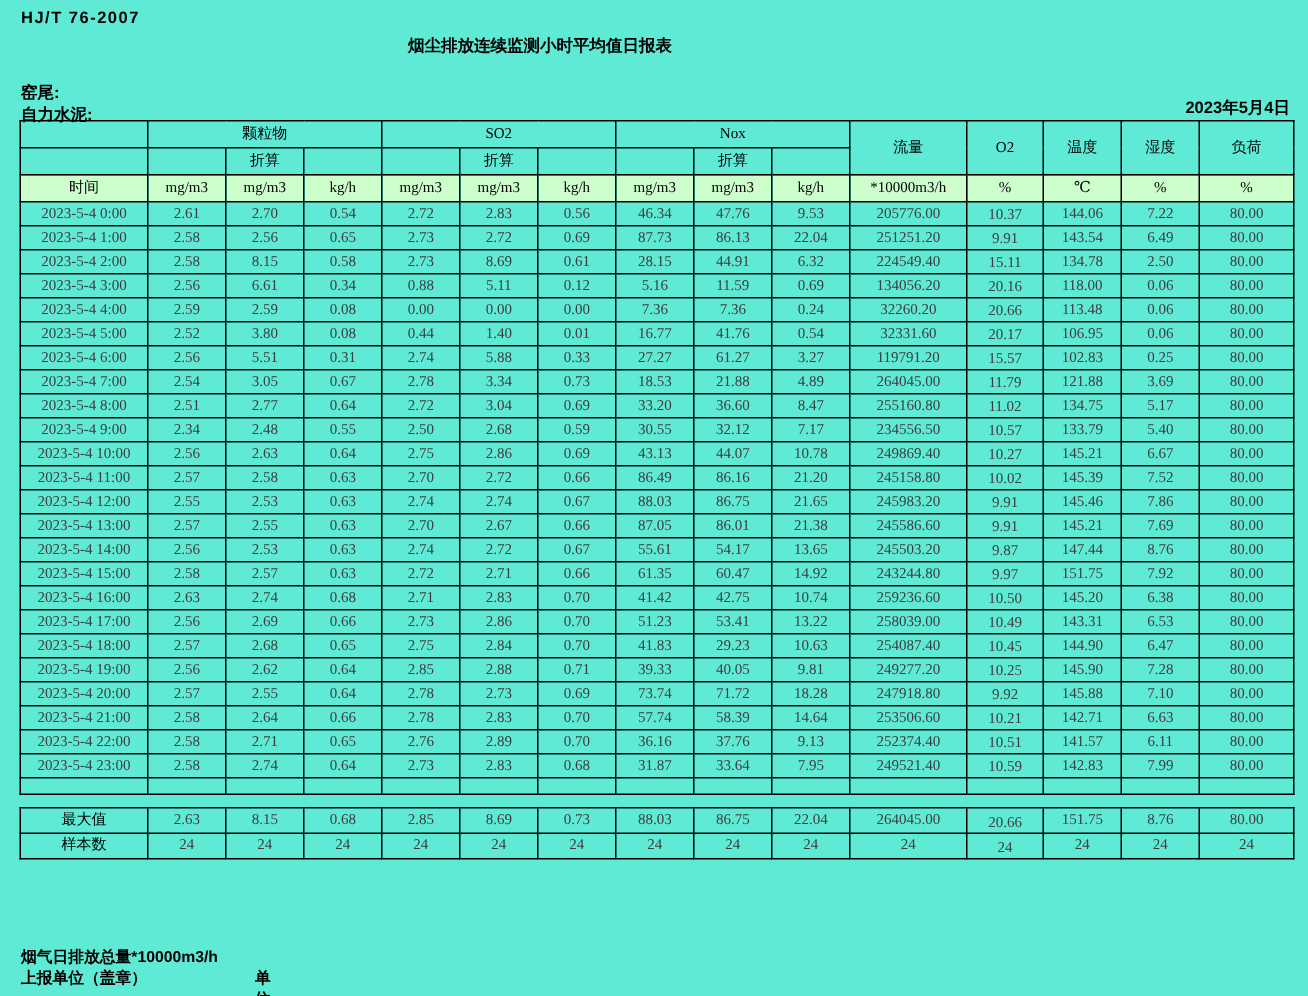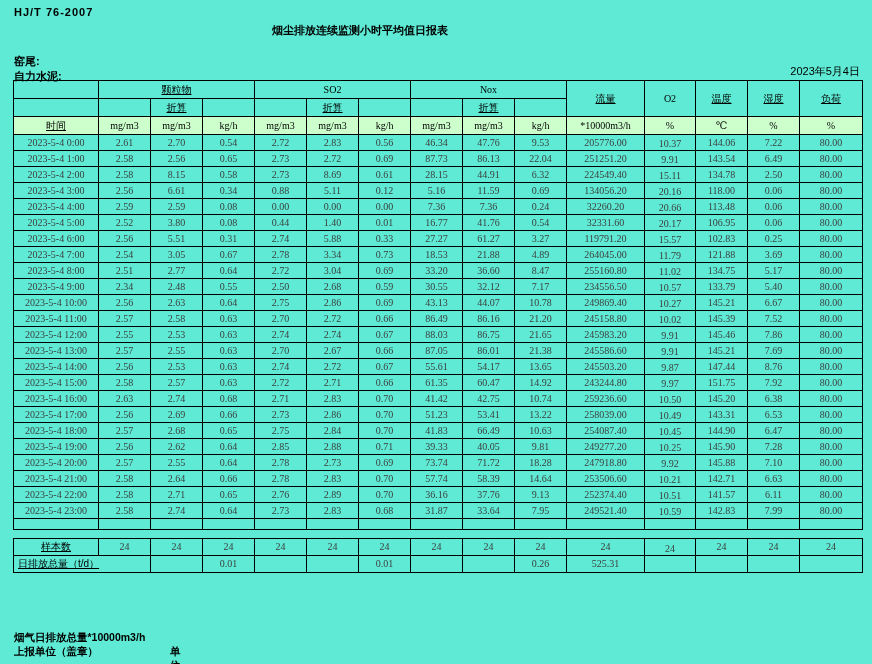--- a/index.html
+++ b/index.html
@@ -6,29 +6,29 @@
   .page{position:relative;width:872px;height:664px;background:#5eead4;overflow:hidden;
         font-family:"Liberation Serif","DejaVu Serif",serif;color:#000;}
   .doc-code{position:absolute;left:14px;top:6px;font-size:11px;font-weight:bold;
             font-family:"Liberation Sans",sans-serif;letter-spacing:1px;}
   .title{position:absolute;left:0;top:23px;width:720px;text-align:center;font-size:11px;
          font-weight:bold;font-family:"Liberation Sans",sans-serif;}
   .company{position:absolute;left:14px;top:40px;font-size:11px;font-weight:bold;
            font-family:"Liberation Sans",sans-serif;margin-top:29px;}
   .kiln{position:absolute;left:14px;top:54px;font-size:11px;font-weight:bold;
         font-family:"Liberation Sans",sans-serif;}
-  .date{position:absolute;right:12px;top:64px;font-size:11px;font-family:"Liberation Sans",sans-serif;}
+  .date{position:absolute;right:12px;top:64px;font-size:11px;font-family:"Liberation Sans",sans-serif;font-weight:bold;}
 
   table{border-collapse:collapse;table-layout:fixed;}
   .main{position:absolute;left:13px;top:80px;width:849px;}
   .sum{position:absolute;left:13px;top:538px;width:849px;}
   td{border:1px solid #000;font-size:10px;text-align:center;padding:0;margin:0;
      white-space:nowrap;overflow:hidden;color:#3d3d3d;vertical-align:middle;line-height:1;}
   thead td{color:#000;}
-  .cn{font-family:"Liberation Sans",sans-serif;color:#000;font-size:10px;text-decoration:underline;}
+  .cn{font-family:"Liberation Sans",sans-serif;color:#000;font-size:10px;}
   .main thead tr{height:18px;}
   .main tbody tr{height:16px;}
   .main tfoot tr{height:11px;}
   .sum tr{height:17px;}
   .green td{background:#ccffcc;}
   .o2{vertical-align:bottom;padding-bottom:1px;}
   .left{text-align:left;padding-left:4px;}
   .f1{position:absolute;left:14px;top:631px;font-size:10.5px;font-weight:bold;
       font-family:"Liberation Sans",sans-serif;}
   .f2{position:absolute;left:14px;top:645px;font-size:10.5px;font-weight:bold;
@@ -415,21 +415,21 @@
         </tr>
         <tr>
           <td>2023-5-4 18:00</td>
           <td>2.57</td>
           <td>2.68</td>
           <td>0.65</td>
           <td>2.75</td>
           <td>2.84</td>
           <td>0.70</td>
           <td>41.83</td>
-          <td>66.49</td>
+          <td>29.23</td>
           <td>10.63</td>
           <td>254087.40</td>
           <td class="o2">10.45</td>
           <td>144.90</td>
           <td>6.47</td>
           <td>80.00</td>
         </tr>
         <tr>
           <td>2023-5-4 19:00</td>
           <td>2.56</td>
@@ -550,51 +550,52 @@
         <col style="width:52px">
         <col style="width:52px">
       <col style="width:78px">
         <col style="width:51px">
         <col style="width:52px">
       <col style="width:52px">
         <col style="width:63px">
     </colgroup>
     <tbody>
         <tr>
+          <td class="cn">最大值</td>
+          <td>2.63</td>
+          <td>8.15</td>
+          <td>0.68</td>
+          <td>2.85</td>
+          <td>8.69</td>
+          <td>0.73</td>
+          <td>88.03</td>
+          <td>86.75</td>
+          <td>22.04</td>
+          <td>264045.00</td>
+          <td class="o2">20.66</td>
+          <td>151.75</td>
+          <td>8.76</td>
+          <td>80.00</td>
+        </tr>
+        <tr>
           <td class="cn">样本数</td>
           <td>24</td>
           <td>24</td>
           <td>24</td>
           <td>24</td>
           <td>24</td>
           <td>24</td>
           <td>24</td>
           <td>24</td>
           <td>24</td>
           <td>24</td>
           <td class="o2">24</td>
           <td>24</td>
           <td>24</td>
           <td>24</td>
-        </tr>
-        <tr>
-          <td class="cn left" colspan="2">日排放总量（t/d）</td>
-          <td></td>
-          <td>0.01</td>
-          <td></td>
-          <td></td>
-          <td>0.01</td>
-          <td></td>
-          <td></td>
-          <td>0.26</td>
-          <td>525.31</td>
-          <td class="o2"></td>
-          <td></td>
-          <td></td>
-          <td></td>
         </tr>
       </tbody>
   </table>
 
   <div class="f1">烟气日排放总量*10000m3/h</div>
   <div class="f2">
     <span>上报单位（盖章）</span>
     <span class="u2">单位</span>
   </div>
 

